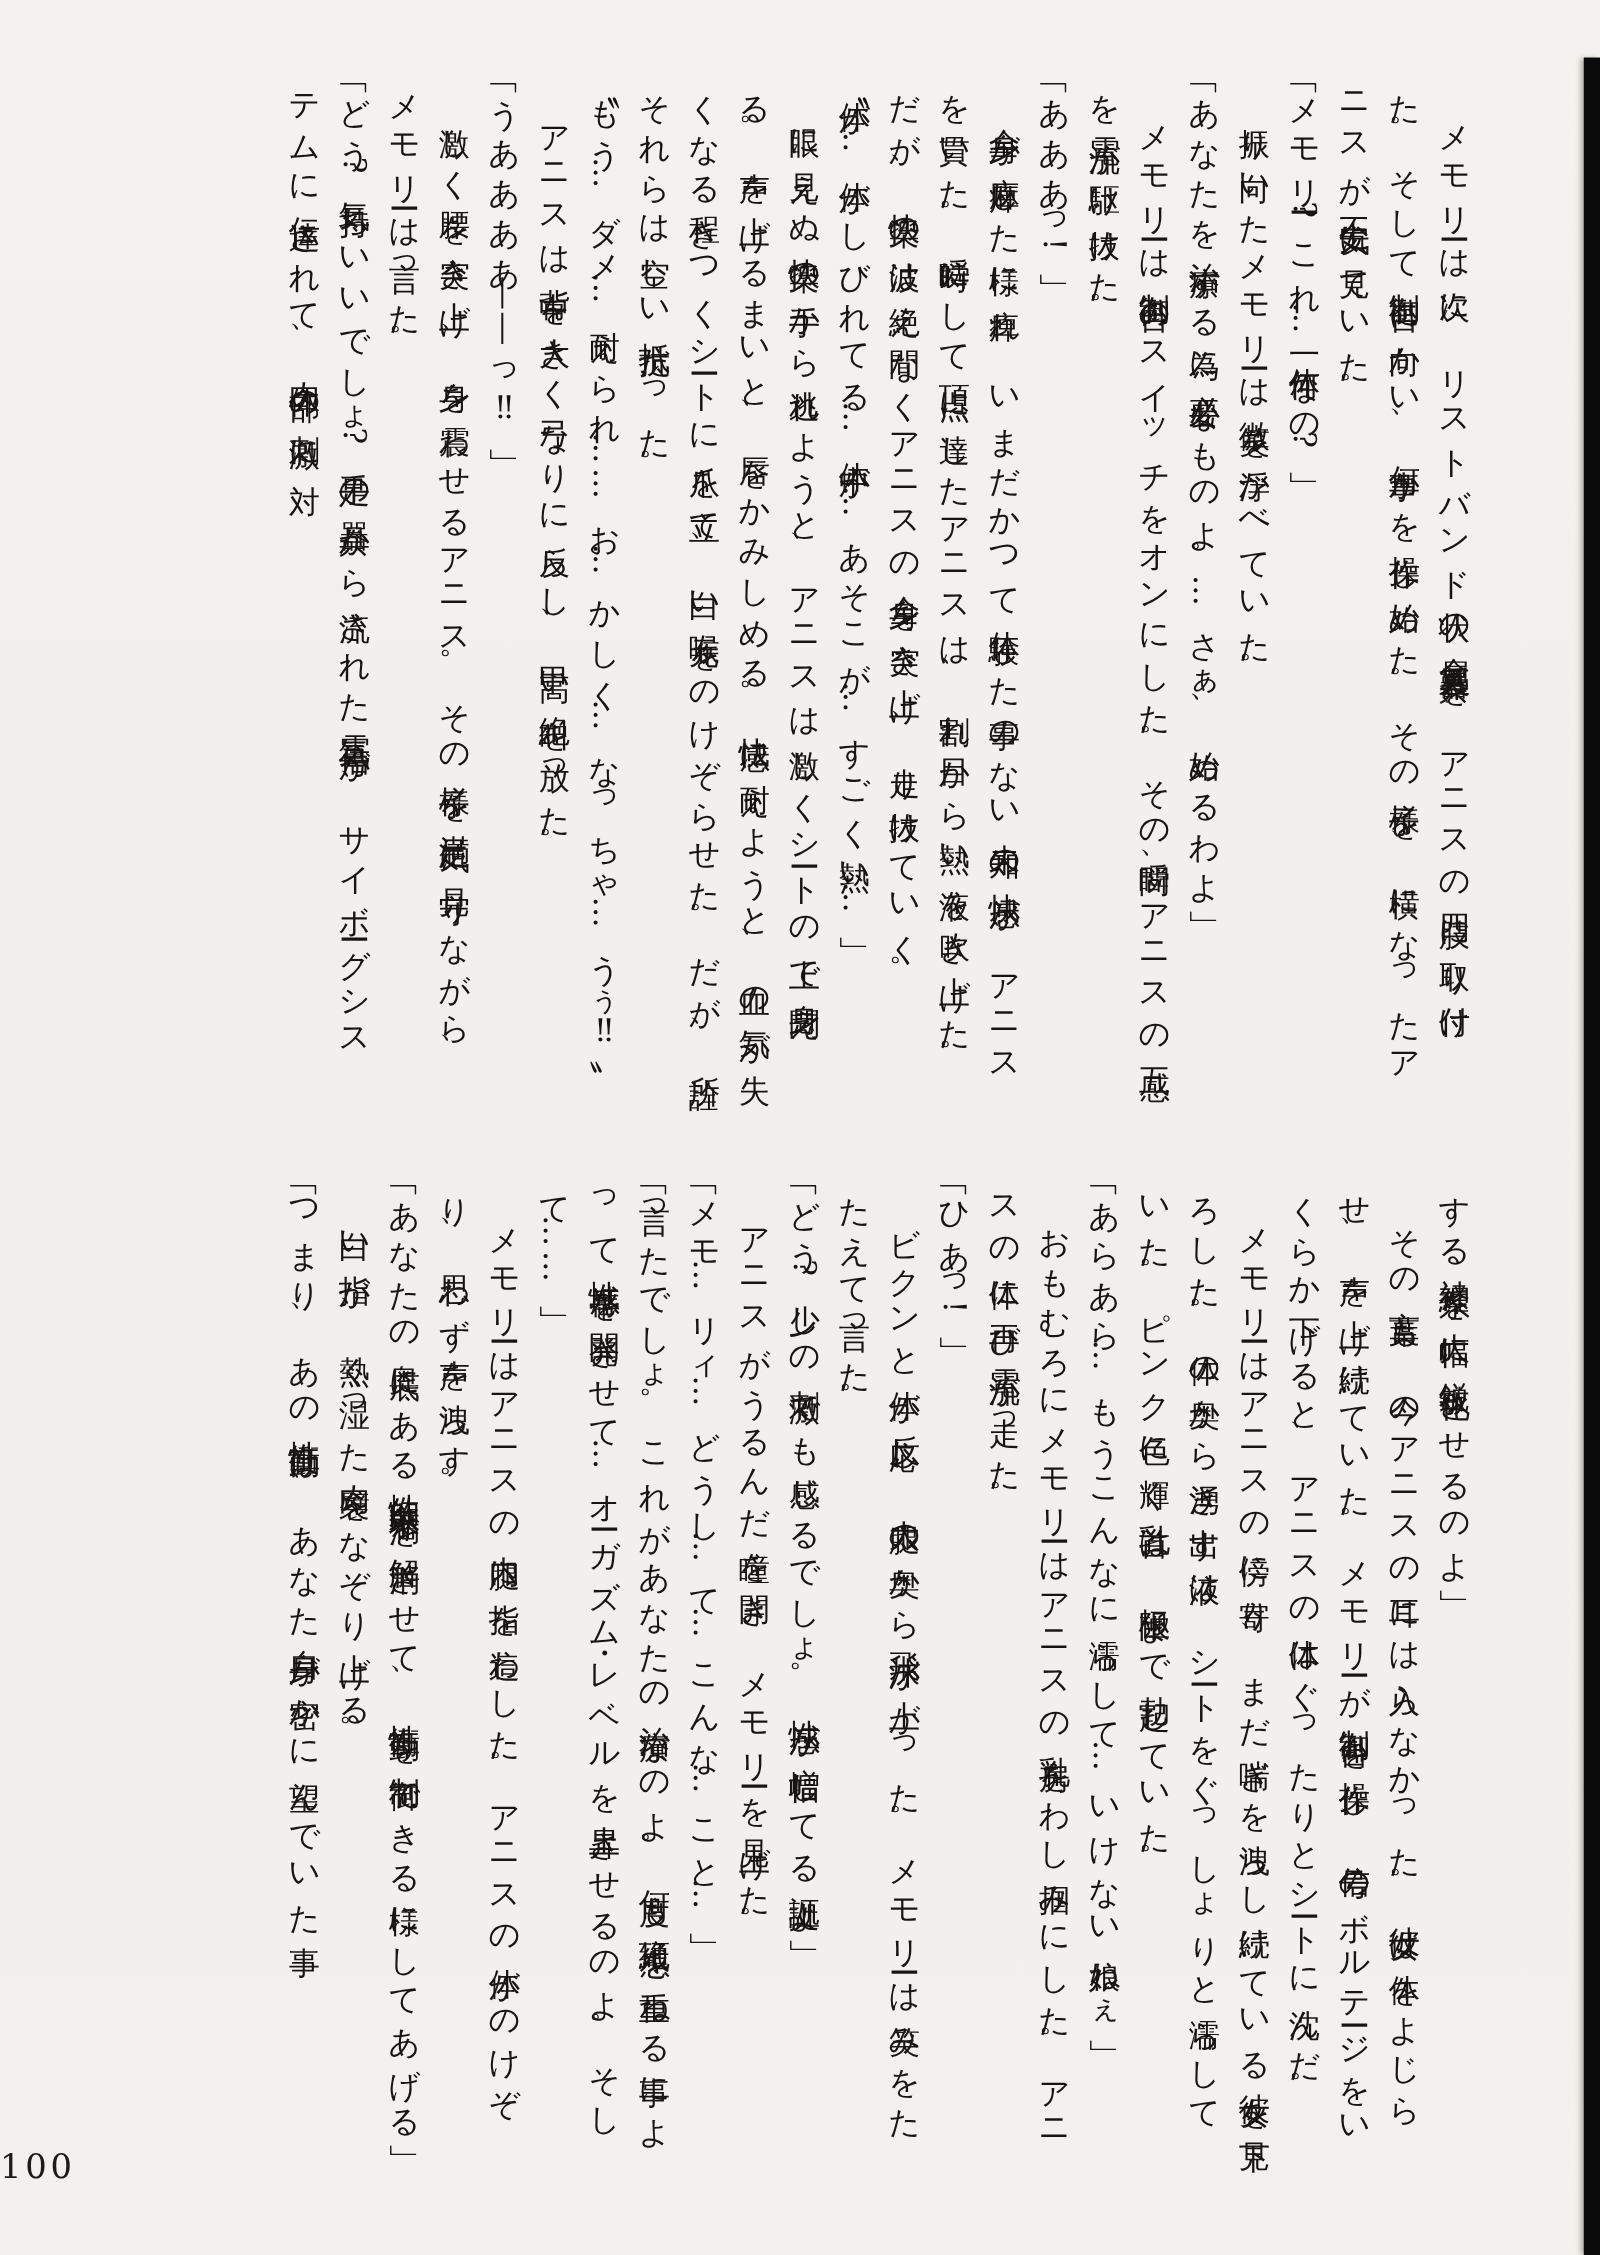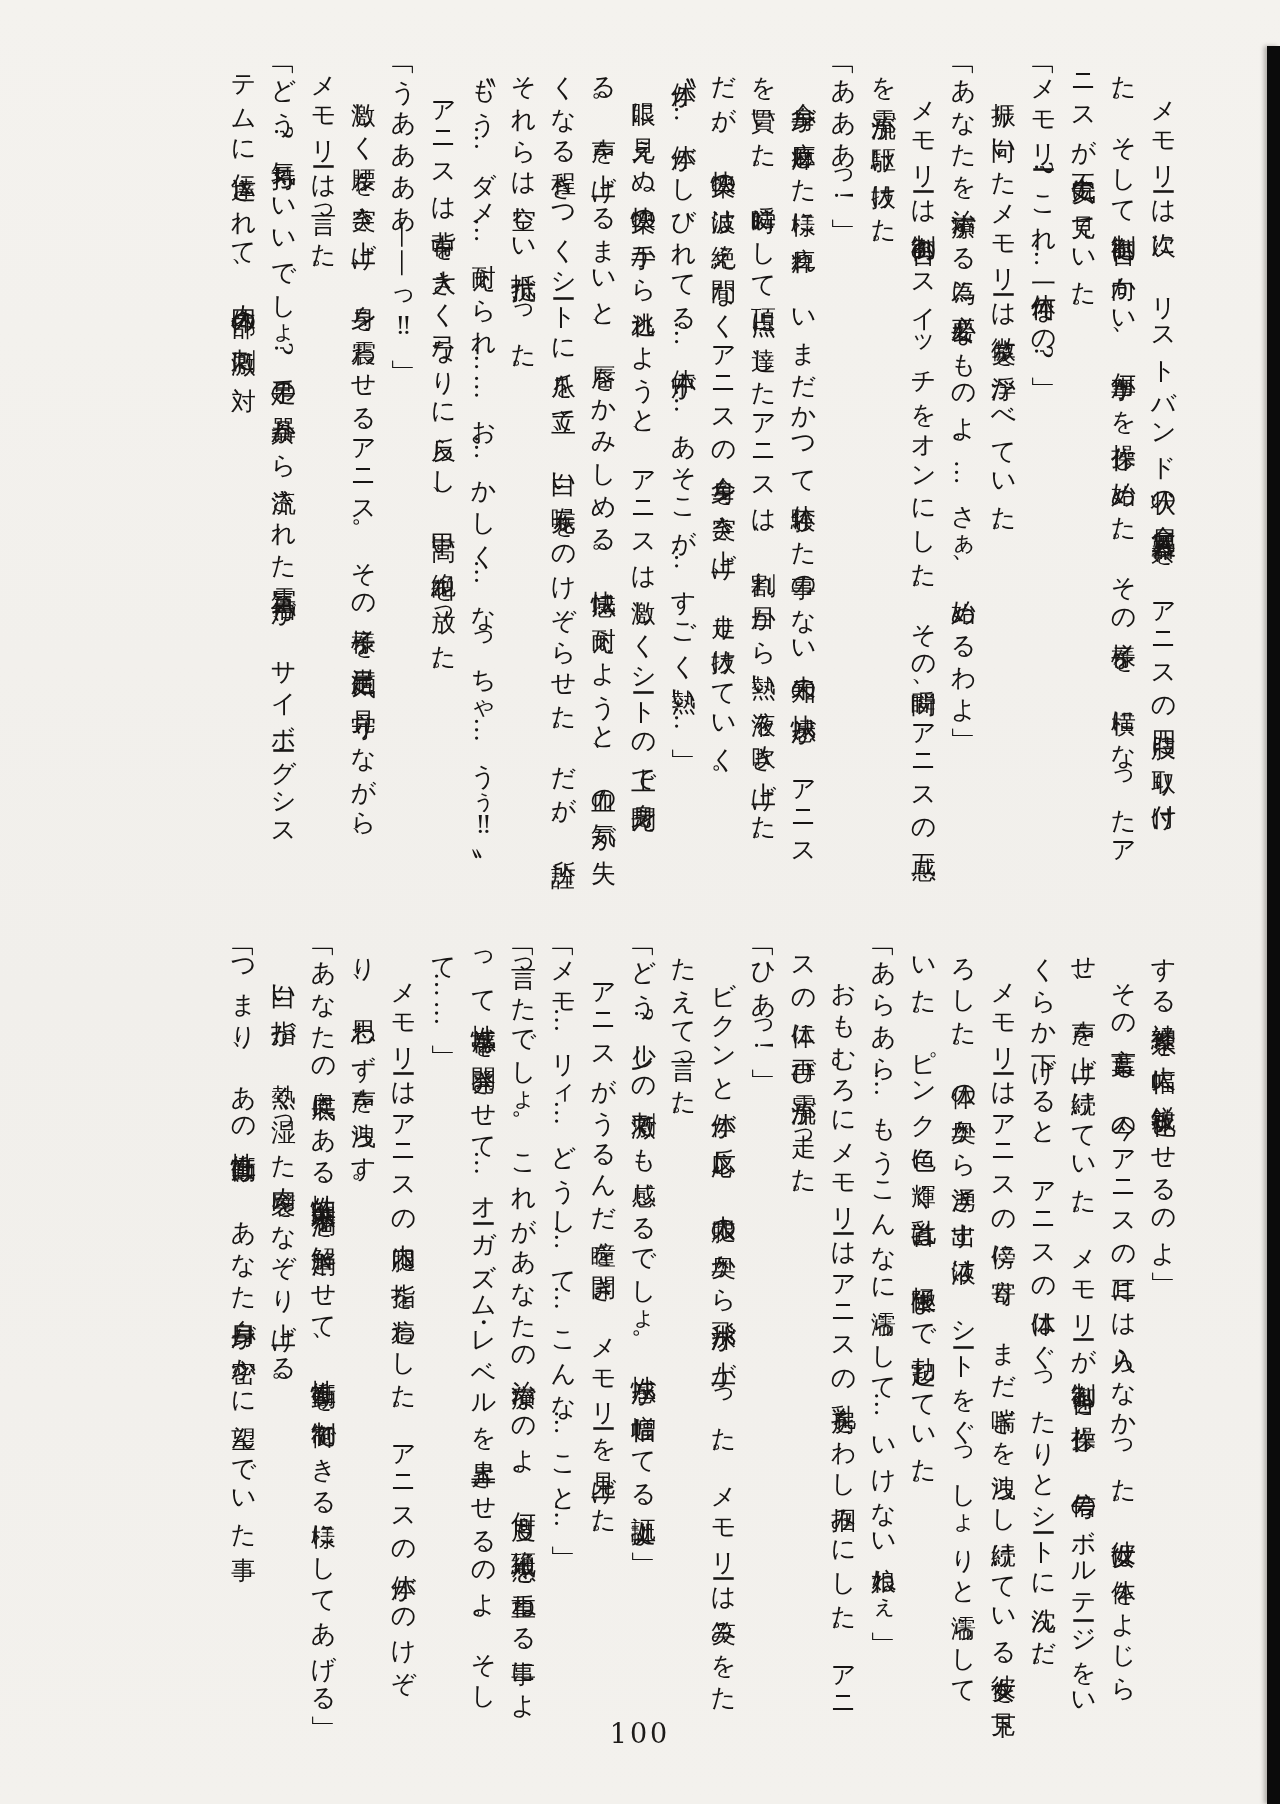--- a/index.html
+++ b/index.html
@@ -49,21 +49,21 @@
     padding: 0;
   }
   .para.indent {
     text-indent: 1em;
   }
   .page-number {
     position: absolute;
     top: 1718px;
     left: 0;
     width: 1280px;
-    text-align: center;
+    text-align: left;
     font-size: 27px;
     letter-spacing: 3px;
     color: #1d1b19;
     font-family: "DejaVu Serif", "Liberation Serif", serif;
   }
 </style>
 </head>
 <body>
 
 <div class="page">

